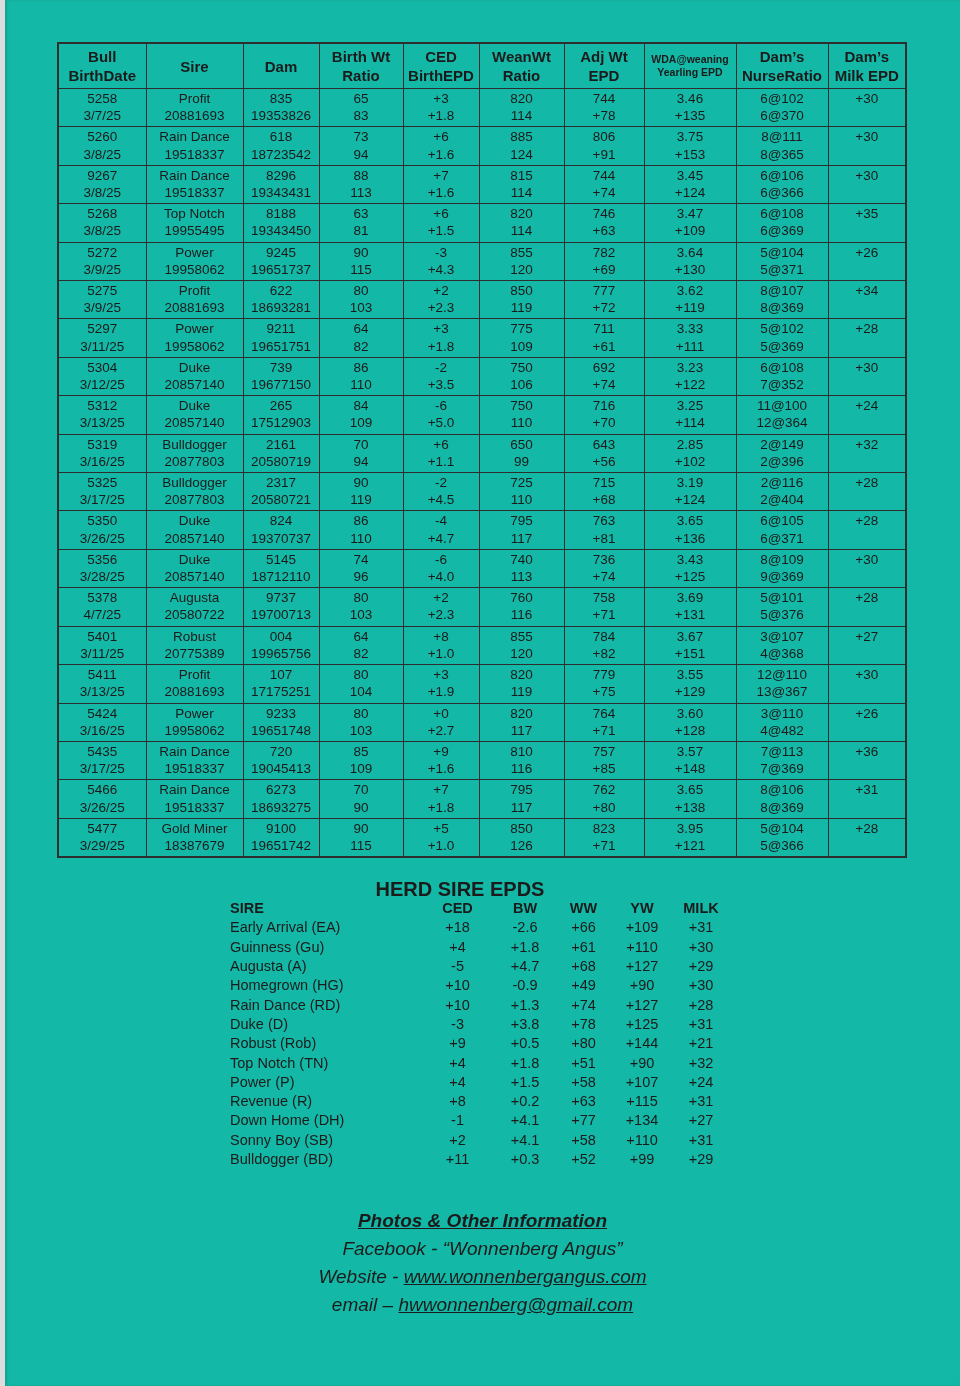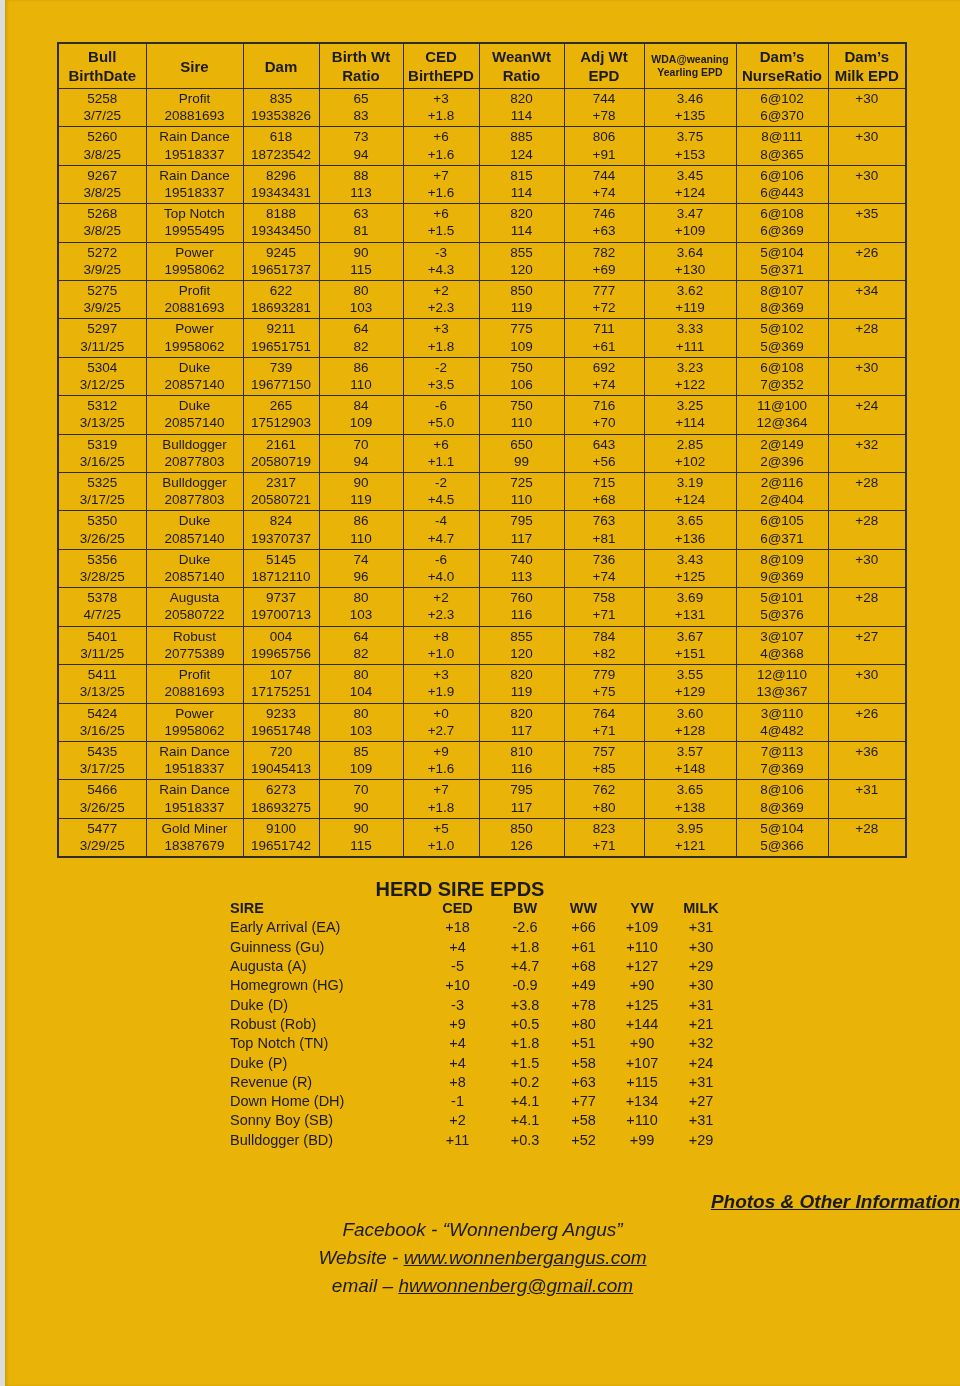--- a/index.html
+++ b/index.html
@@ -5,21 +5,21 @@
   html,body{margin:0;padding:0;}
   body{
     width:960px;height:1386px;
     background:#dcdcdc;
     font-family:"Liberation Sans", sans-serif;
     color:#1b1b1b;
     position:relative;
   }
   .page{
     position:absolute;left:5px;top:0;right:0;bottom:0;
-    background:#eab308;
+    background:#14b8a6;
     box-shadow:inset 2px 0 3px rgba(0,0,0,.12);
     overflow:hidden;
   }
   
   table.bulls{
     border-collapse:collapse;
     table-layout:fixed;
     margin:42px 0 0 52px;
     width:848px;
     border:2px solid #2e2e2e;
@@ -74,21 +74,20 @@
   .contact{
     margin-top:38px;
     text-align:center;
     font-style:italic;
     font-size:19px;
     line-height:28px;
   }
   .contact .title{
     font-weight:bold;
     text-decoration:underline;
-    text-align:right;
   }
   .contact a, .contact .link{
     color:#1b1b1b;
     text-decoration:underline;
     cursor:pointer;
   }
 </style>
 </head>
 <body>
 
@@ -263,21 +262,21 @@
           <td>
             <div>744</div>
             <div>+74</div>
           </td>
           <td>
             <div>3.45</div>
             <div>+124</div>
           </td>
           <td>
             <div>6@106</div>
-            <div>6@443</div>
+            <div>6@366</div>
           </td>
           <td>
             <div>+30</div>
           </td>
         </tr>
 
         <tr>
           <td>
             <div>5268</div>
             <div>3/8/25</div>
@@ -1044,20 +1043,28 @@
 
         <tr>
           <td class="name">Homegrown (HG)</td>
           <td class="num">+10</td>
           <td class="num">-0.9</td>
           <td class="num">+49</td>
           <td class="num">+90</td>
           <td class="num">+30</td>
         </tr>
 
+        <tr>
+          <td class="name">Rain Dance (RD)</td>
+          <td class="num">+10</td>
+          <td class="num">+1.3</td>
+          <td class="num">+74</td>
+          <td class="num">+127</td>
+          <td class="num">+28</td>
+        </tr>
 
         <tr>
           <td class="name">Duke (D)</td>
           <td class="num">-3</td>
           <td class="num">+3.8</td>
           <td class="num">+78</td>
           <td class="num">+125</td>
           <td class="num">+31</td>
         </tr>
 
@@ -1074,21 +1081,21 @@
           <td class="name">Top Notch (TN)</td>
           <td class="num">+4</td>
           <td class="num">+1.8</td>
           <td class="num">+51</td>
           <td class="num">+90</td>
           <td class="num">+32</td>
         </tr>
 
 
         <tr>
-          <td class="name">Duke (P)</td>
+          <td class="name">Power (P)</td>
           <td class="num">+4</td>
           <td class="num">+1.5</td>
           <td class="num">+58</td>
           <td class="num">+107</td>
           <td class="num">+24</td>
         </tr>
 
         <tr>
           <td class="name">Revenue (R)</td>
           <td class="num">+8</td>

